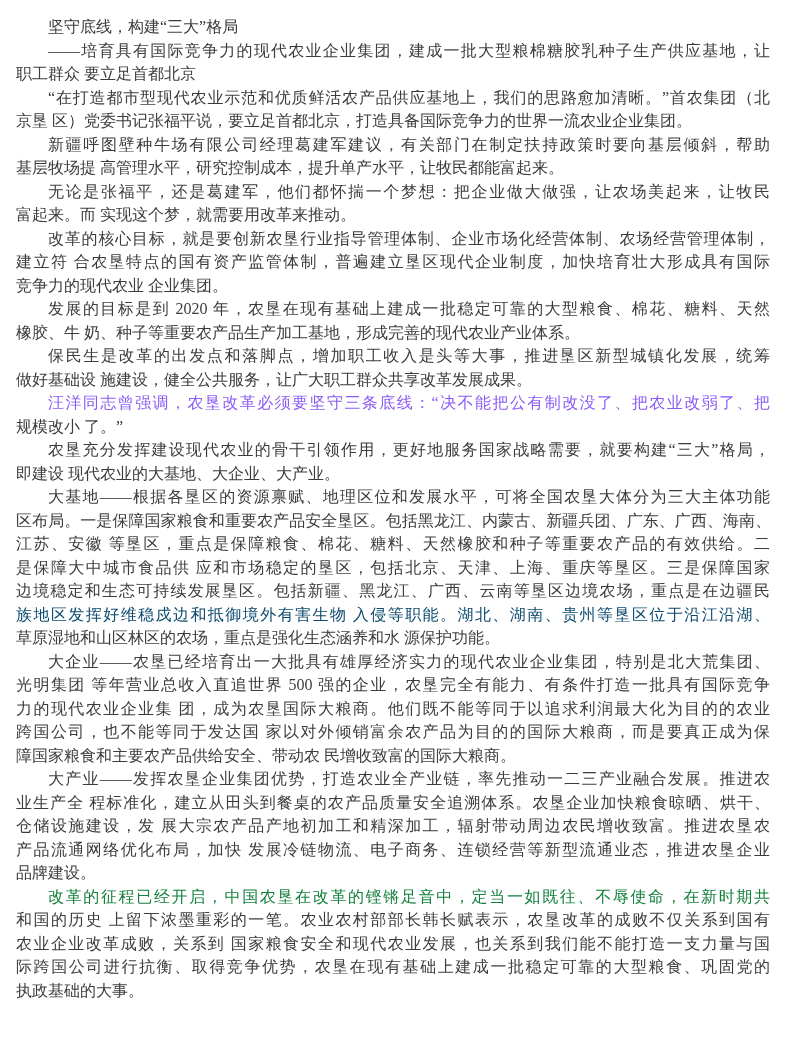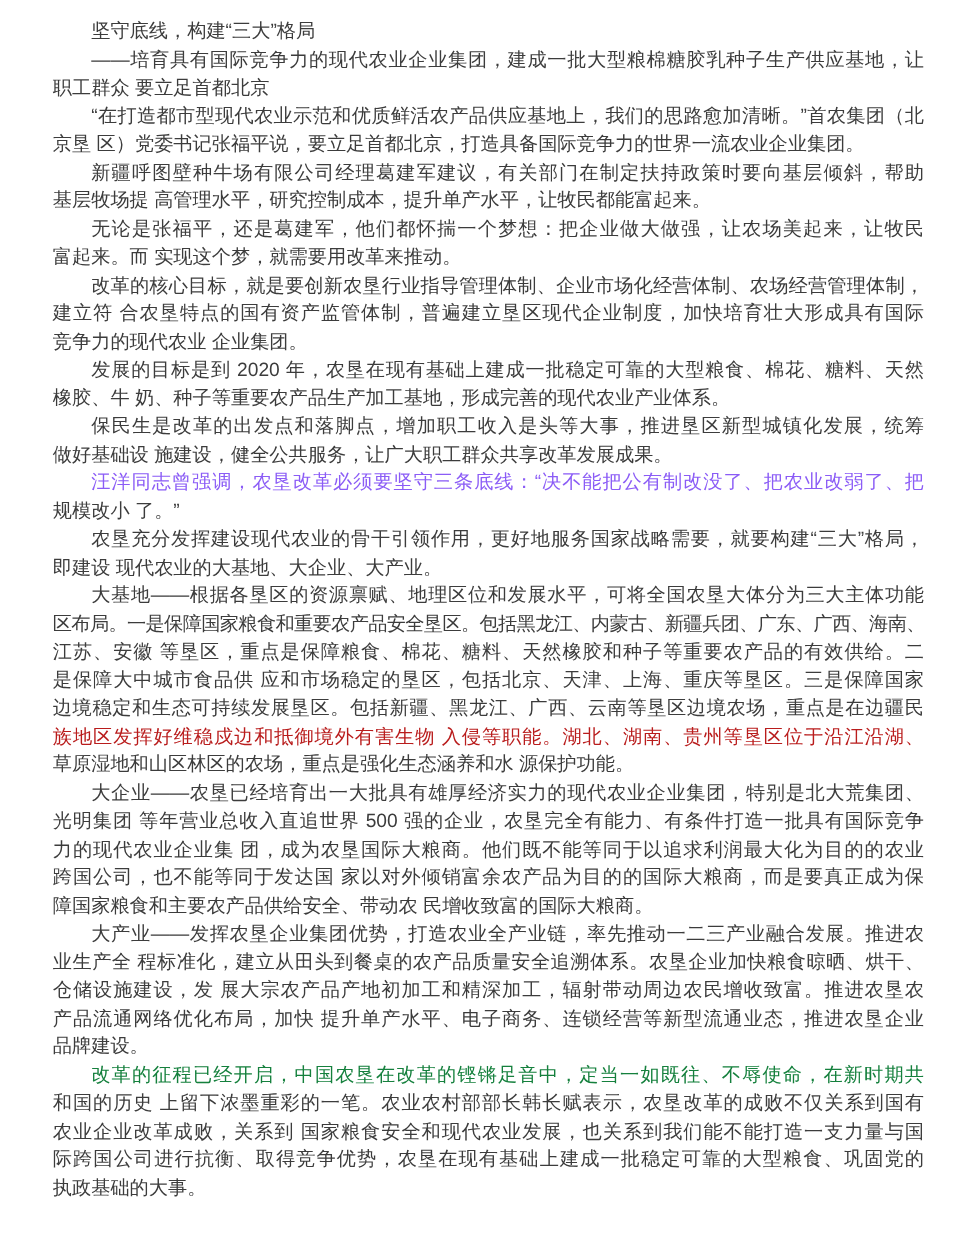--- a/index.html
+++ b/index.html
@@ -7,21 +7,22 @@
     padding: 0;
   }
   body {
     width: 800px;
     height: 1037px;
     background: #ffffff;
     overflow: hidden;
     font-family: "Liberation Sans", sans-serif;
   }
   .article {
-    padding: 15px 30px 0 44px;
+    padding: 15px 30px 0 16px;
+    font-family: Liberation Serif, serif;
   }
   .line {
     font-size: 16px;
     line-height: 23.5px;
     color: #3c3c3c;
     text-align: left;
     min-height: 23.5px;
   }
   .line.fill {
     text-align: justify;
@@ -56,30 +57,30 @@
     <div class="line" style="color: rgb(60, 60, 60);">做好基础设 施建设，健全公共服务，让广大职工群众共享改革发展成果。</div>
     <div class="line indent fill" style="color: #8b5cf6;">汪洋同志曾强调，农垦改革必须要坚守三条底线：“决不能把公有制改没了、把农业改弱了、把</div>
     <div class="line" style="color: rgb(60, 60, 60);">规模改小 了。”</div>
     <div class="line indent fill" style="color: rgb(60, 60, 60);">农垦充分发挥建设现代农业的骨干引领作用，更好地服务国家战略需要，就要构建“三大”格局，</div>
     <div class="line" style="color: rgb(60, 60, 60);">即建设 现代农业的大基地、大企业、大产业。</div>
     <div class="line indent fill" style="color: rgb(60, 60, 60);">大基地——根据各垦区的资源禀赋、地理区位和发展水平，可将全国农垦大体分为三大主体功能</div>
     <div class="line fill compact" style="color: rgb(60, 60, 60);">区布局。一是保障国家粮食和重要农产品安全垦区。包括黑龙江、内蒙古、新疆兵团、广东、广西、海南、</div>
     <div class="line fill" style="color: rgb(60, 60, 60);">江苏、安徽 等垦区，重点是保障粮食、棉花、糖料、天然橡胶和种子等重要农产品的有效供给。二</div>
     <div class="line fill" style="color: rgb(60, 60, 60);">是保障大中城市食品供 应和市场稳定的垦区，包括北京、天津、上海、重庆等垦区。三是保障国家</div>
     <div class="line fill" style="color: rgb(60, 60, 60);">边境稳定和生态可持续发展垦区。包括新疆、黑龙江、广西、云南等垦区边境农场，重点是在边疆民</div>
-    <div class="line fill" style="color: #b91c1c;">族地区发挥好维稳戍边和抵御境外有害生物 入侵等职能。湖北、湖南、贵州等垦区位于沿江沿湖、</div>
+    <div class="line fill" style="color: #0c4a6e;">族地区发挥好维稳戍边和抵御境外有害生物 入侵等职能。湖北、湖南、贵州等垦区位于沿江沿湖、</div>
     <div class="line" style="color: rgb(60, 60, 60);">草原湿地和山区林区的农场，重点是强化生态涵养和水 源保护功能。</div>
     <div class="line indent fill" style="color: rgb(60, 60, 60);">大企业——农垦已经培育出一大批具有雄厚经济实力的现代农业企业集团，特别是北大荒集团、</div>
     <div class="line fill" style="color: rgb(60, 60, 60);">光明集团 等年营业总收入直追世界 500 强的企业，农垦完全有能力、有条件打造一批具有国际竞争</div>
     <div class="line fill" style="color: rgb(60, 60, 60);">力的现代农业企业集 团，成为农垦国际大粮商。他们既不能等同于以追求利润最大化为目的的农业</div>
     <div class="line fill" style="color: rgb(60, 60, 60);">跨国公司，也不能等同于发达国 家以对外倾销富余农产品为目的的国际大粮商，而是要真正成为保</div>
     <div class="line" style="color: rgb(60, 60, 60);">障国家粮食和主要农产品供给安全、带动农 民增收致富的国际大粮商。</div>
     <div class="line indent fill" style="color: rgb(60, 60, 60);">大产业——发挥农垦企业集团优势，打造农业全产业链，率先推动一二三产业融合发展。推进农</div>
     <div class="line fill" style="color: rgb(60, 60, 60);">业生产全 程标准化，建立从田头到餐桌的农产品质量安全追溯体系。农垦企业加快粮食晾晒、烘干、</div>
     <div class="line fill" style="color: rgb(60, 60, 60);">仓储设施建设，发 展大宗农产品产地初加工和精深加工，辐射带动周边农民增收致富。推进农垦农</div>
-    <div class="line fill" style="color: rgb(60, 60, 60);">产品流通网络优化布局，加快 提升单产水平、电子商务、连锁经营等新型流通业态，推进农垦企业</div>
+    <div class="line fill" style="color: rgb(60, 60, 60);">产品流通网络优化布局，加快 发展冷链物流、电子商务、连锁经营等新型流通业态，推进农垦企业</div>
     <div class="line" style="color: rgb(60, 60, 60);">品牌建设。</div>
     <div class="line indent fill" style="color: #15803d;">改革的征程已经开启，中国农垦在改革的铿锵足音中，定当一如既往、不辱使命，在新时期共</div>
     <div class="line fill" style="color: rgb(60, 60, 60);">和国的历史 上留下浓墨重彩的一笔。农业农村部部长韩长赋表示，农垦改革的成败不仅关系到国有</div>
     <div class="line fill" style="color: rgb(60, 60, 60);">农业企业改革成败，关系到 国家粮食安全和现代农业发展，也关系到我们能不能打造一支力量与国</div>
     <div class="line fill" style="color: rgb(60, 60, 60);">际跨国公司进行抗衡、取得竞争优势，农垦在现有基础上建成一批稳定可靠的大型粮食、巩固党的</div>
     <div class="line" style="color: rgb(60, 60, 60);">执政基础的大事。</div>
   </div>
 
 </body></html>

